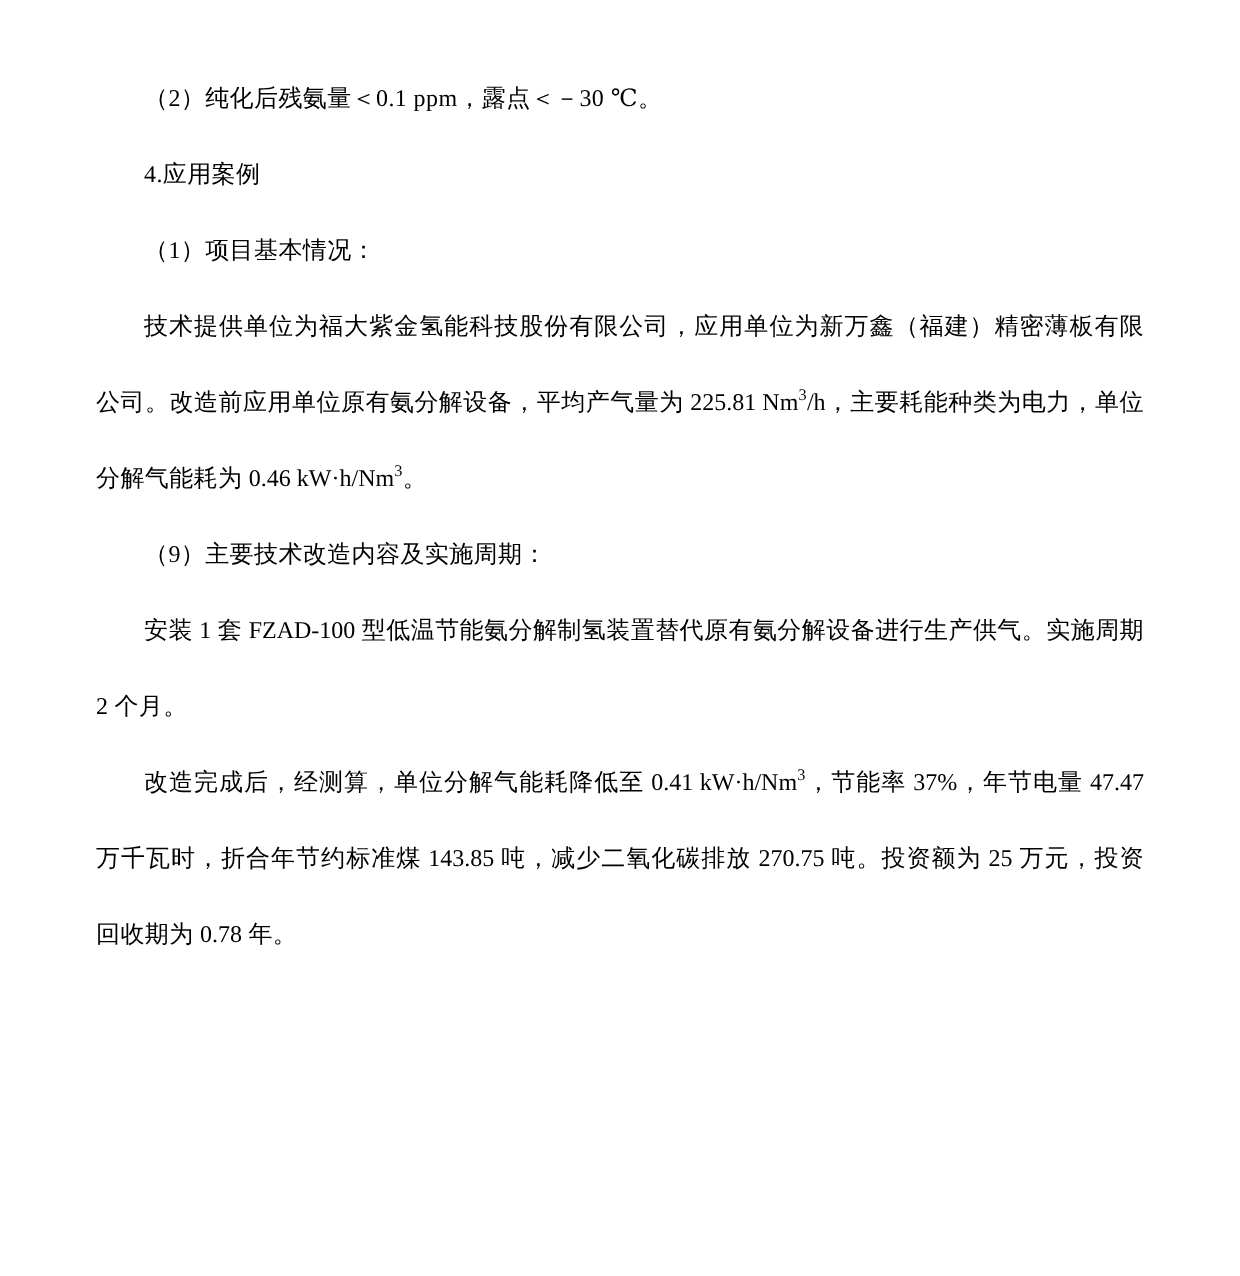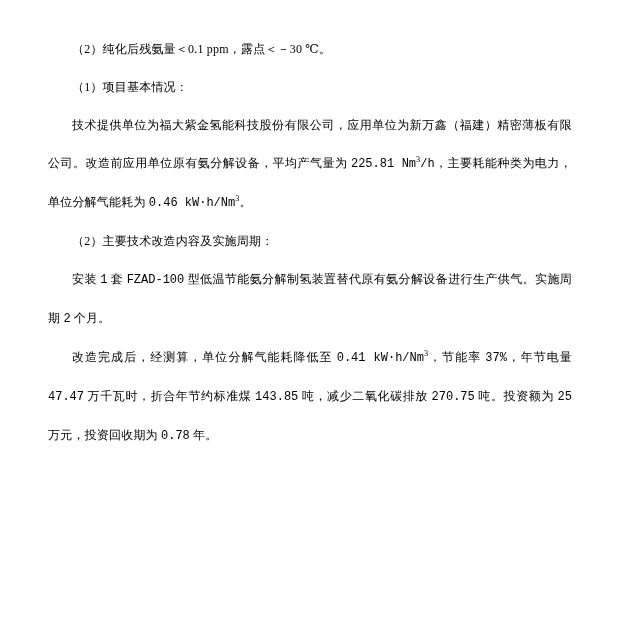--- a/index.html
+++ b/index.html
@@ -25,34 +25,35 @@
     line-height: 38px;
     text-align: justify;
     text-justify: inter-ideograph;
     margin: 0;
     letter-spacing: 0.2px;
   }
   .indent {
     text-indent: 2em;
   }
   .latin {
-    font-family: Liberation Mono, monospace;
+    font-family: Liberation Serif, serif;
     letter-spacing: 0;
   }
   sup {
     font-size: 0.68em;
     vertical-align: super;
     line-height: 0;
   }
 </style>
 </head>
 <body>
 
 <div class="page">
   <div id="content">
       <div class="para indent">（2）纯化后残氨量＜0.1 ppm，露点＜－30 ℃。</div>
+      <div class="para indent">4.应用案例</div>
       <div class="para indent">（1）项目基本情况：</div>
       <div class="para indent"><span>技术提供单位为福大紫金氢能科技股份有限公司，应用单位为新万鑫（福建）精密薄板有限公司。改造前应用单位原有氨分解设备，平均产气量为 </span><span class="latin">225.81 Nm</span><sup>3</sup><span class="latin">/h</span><span>，主要耗能种类为电力，单位分解气能耗为 </span><span class="latin">0.46 kW·h/Nm</span><sup>3</sup><span>。</span></div>
-      <div class="para indent">（2）主要技术改造内容及实施周期：</div>
+      <div class="para indent">（9）主要技术改造内容及实施周期：</div>
       <div class="para indent"><span>安装 </span><span class="latin">1</span><span> 套 </span><span class="latin">FZAD-100</span><span> 型低温节能氨分解制氢装置替代原有氨分解设备进行生产供气。实施周期 </span><span class="latin">2</span><span> 个月。</span></div>
       <div class="para indent"><span>改造完成后，经测算，单位分解气能耗降低至 </span><span class="latin">0.41 kW·h/Nm</span><sup>3</sup><span>，节能率 </span><span class="latin">37%</span><span>，年节电量 </span><span class="latin">47.47</span><span> 万千瓦时，折合年节约标准煤 </span><span class="latin">143.85</span><span> 吨，减少二氧化碳排放 </span><span class="latin">270.75</span><span> 吨。投资额为 </span><span class="latin">25</span><span> 万元，投资回收期为 </span><span class="latin">0.78</span><span> 年。</span></div>
     </div>
 </div>
 
 </body></html>

